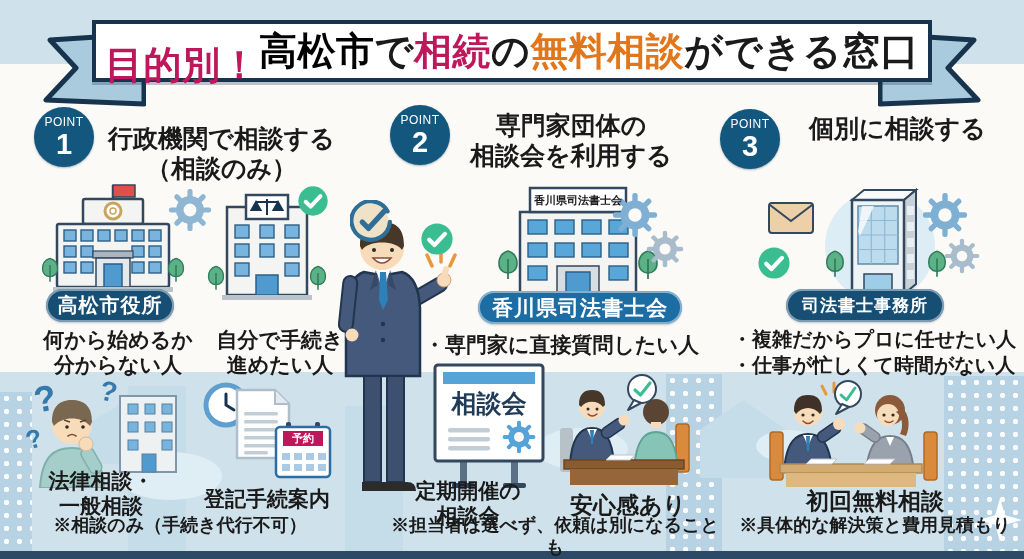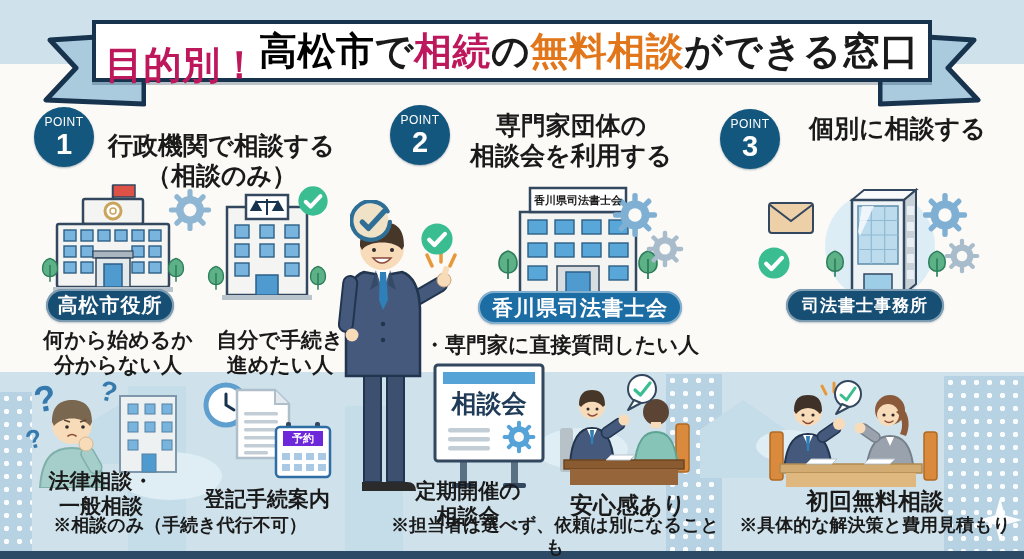--- a/index.html
+++ b/index.html
@@ -101,21 +101,21 @@
     <span style="color: #be185d;">相続</span>
     <span style="color: rgb(26, 26, 26);">の</span>
     <span style="color: rgb(226, 118, 27);">無料相談</span>
     <span style="color: rgb(26, 26, 26);">ができる窓口</span>
   </div>
 
   <div class="badge" style="left:34px;top:107px">
     <span class="w">POINT</span>
     <span class="n">1</span>
   </div>
-  <div class="heading" style="left:94px;top:130px;width:255px">
+  <div class="heading" style="left:94px;top:123px;width:255px">
     <div>行政機関で相談する</div>
     <div>（相談のみ）</div>
   </div>
 
   <svg class="abs" style="left:40px;top:183px" width="146" height="124" viewBox="0 0 146 124">
     <line x1="73" y1="2" x2="73" y2="18" stroke="#33475e" stroke-width="2.5"></line>
     <rect x="73" y="2" width="22" height="12" fill="#dd5147" stroke="#33475e" stroke-width="1.5"></rect>
     <rect x="43" y="16" width="60" height="25" rx="2" fill="#f4f5f2" stroke="#33475e" stroke-width="2.5"></rect>
     <circle cx="73" cy="28" r="8" fill="#fff" stroke="#caa45c" stroke-width="3"></circle>
     <circle cx="73" cy="28" r="3" fill="none" stroke="#caa45c" stroke-width="1.5"></circle>
@@ -245,21 +245,21 @@
       <rect x="8" y="31" width="8" height="7"></rect>
         <rect x="20" y="31" width="8" height="7"></rect>
         <rect x="32" y="31" width="8" height="7"></rect>
         <rect x="44" y="31" width="8" height="7"></rect>
       <rect x="8" y="42" width="8" height="7"></rect>
         <rect x="20" y="42" width="8" height="7"></rect>
         <rect x="32" y="42" width="8" height="7"></rect>
         <rect x="44" y="42" width="8" height="7"></rect>
     </g>
   </svg>
-  <div class="sign-overlay" style="left:283px;top:431px;width:40px;height:15px;background:#6d28d9;color:#fff;font-size:11px">予約</div>
+  <div class="sign-overlay" style="left:283px;top:431px;width:40px;height:15px;background:#be185d;color:#fff;font-size:11px">予約</div>
 
   <div class="txt" style="left:192px;top:486px;width:150px;font-size:21px">登記手続案内</div>
   <div class="note" style="left:28px;top:516px;width:304px">※相談のみ（手続き代行不可）</div>
 
   <div class="badge" style="left:390px;top:105px">
     <span class="w">POINT</span>
     <span class="n">2</span>
   </div>
   <div class="heading" style="left:446px;top:110px;width:250px">
     <div>専門家団体の</div>
@@ -430,20 +430,24 @@
 
   <svg class="abs" style="left:922px;top:192px;color:#7fb0d4" width="46" height="46" viewBox="0 0 24 24">
       <use href="#sym-gear"></use>
     </svg>
   <svg class="abs" style="left:944px;top:238px;color:#a9bccb" width="36" height="36" viewBox="0 0 24 24">
       <use href="#sym-gear"></use>
     </svg>
 
   <div class="pill" style="left:786px;top:289px;width:158px;background:var(--c-pill_dark,#174e74);font-size:17px">司法書士事務所</div>
 
+  <div class="txt" style="left:732px;top:326px;width:292px;font-size:20px;text-align:left;line-height:1.3">
+    <div>・複雑だからプロに任せたい人</div>
+    <div>・仕事が忙しくて時間がない人</div>
+  </div>
 
   <svg class="abs" style="left:742px;top:378px" width="222" height="118" viewBox="0 0 222 118">
     <rect x="28" y="54" width="13" height="48" rx="3" fill="#d98a3d" stroke="#b06a24" stroke-width="1.5"></rect>
     <rect x="182" y="54" width="13" height="48" rx="3" fill="#d98a3d" stroke="#b06a24" stroke-width="1.5"></rect>
     <g stroke="#e8983a" stroke-width="3" stroke-linecap="round" fill="none">
       <path d="M84 16 L80 8"></path>
         <path d="M92 14 L92 5"></path>
     </g>
     <circle cx="66" cy="34" r="14" fill="#f8dcba"></circle>
     <path d="M52 33 C52 21 57 17 66 17 C75 17 80 21 80 33 L78 36 C72 28 60 28 54 36 Z" fill="#3f3128"></path>

